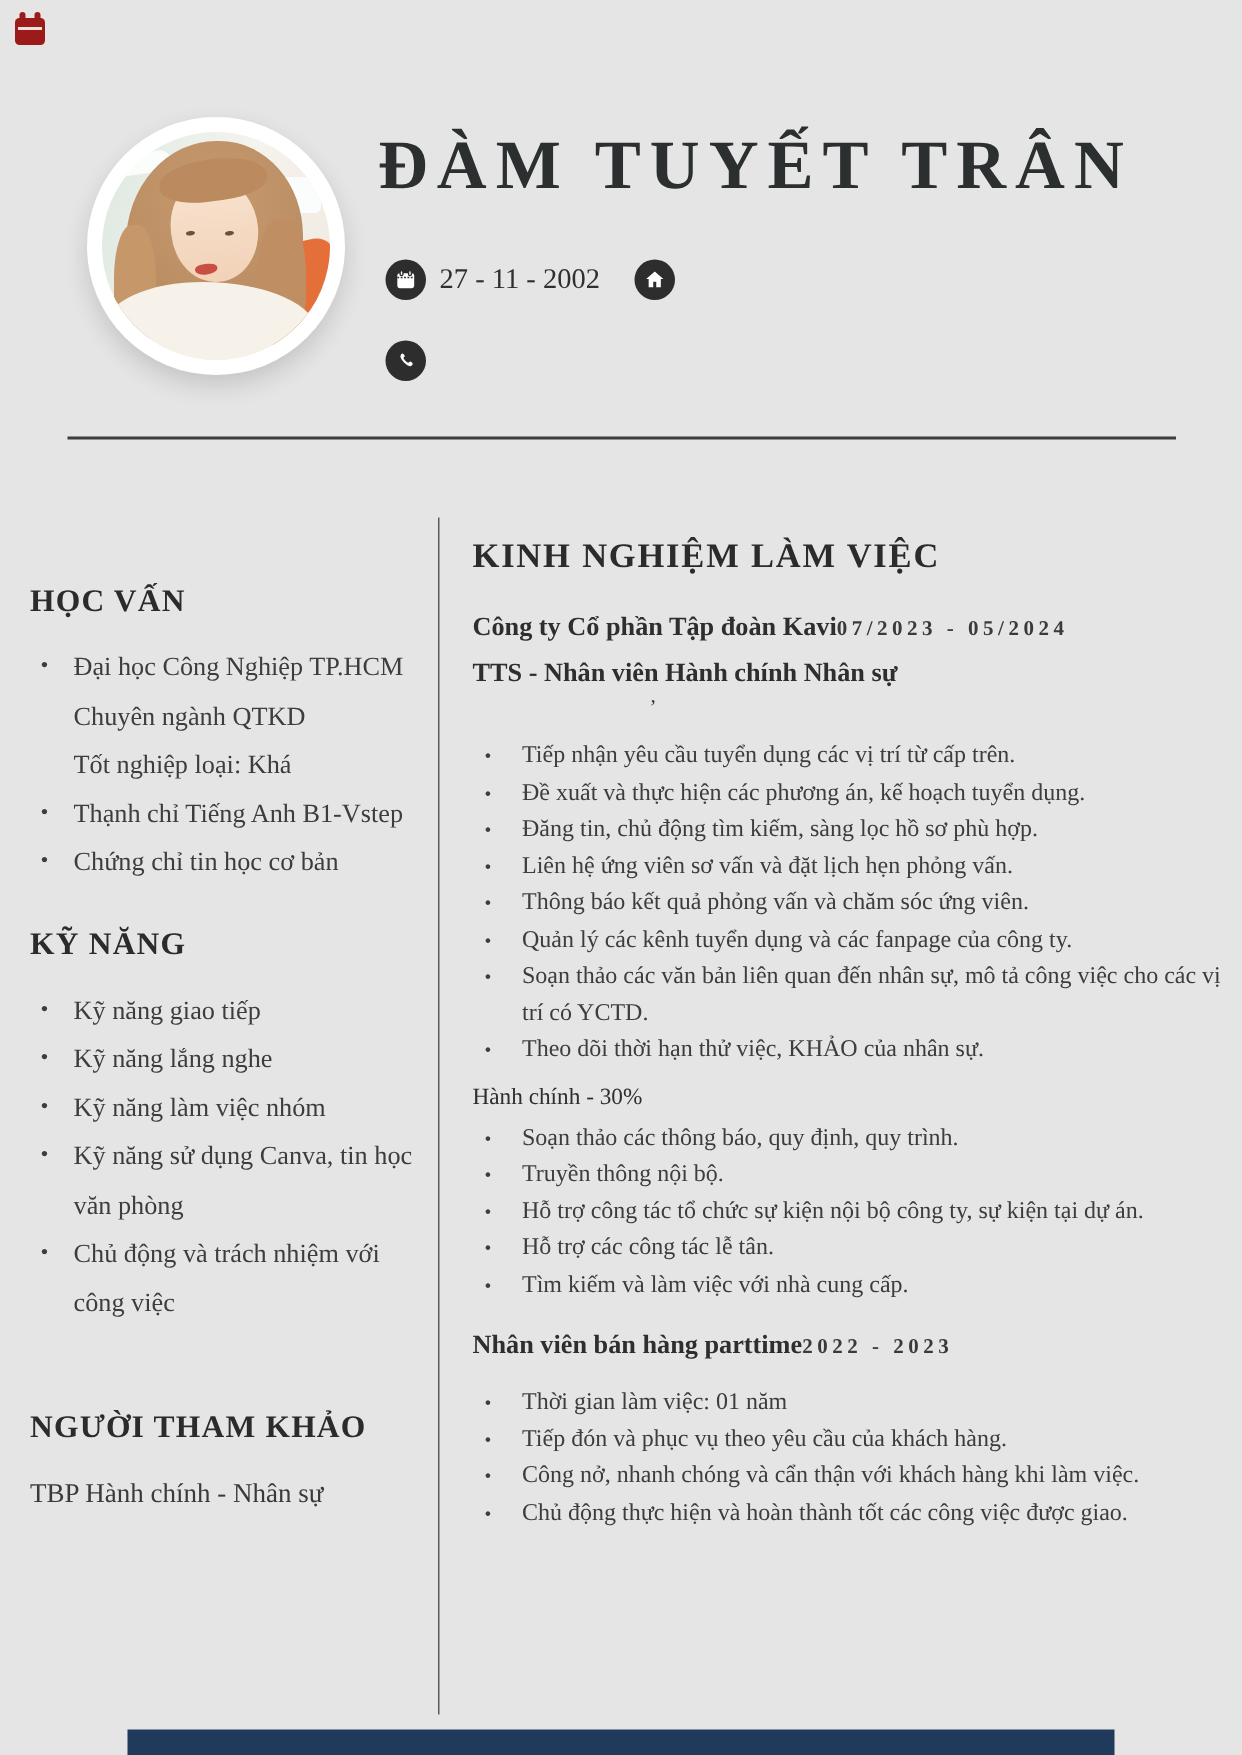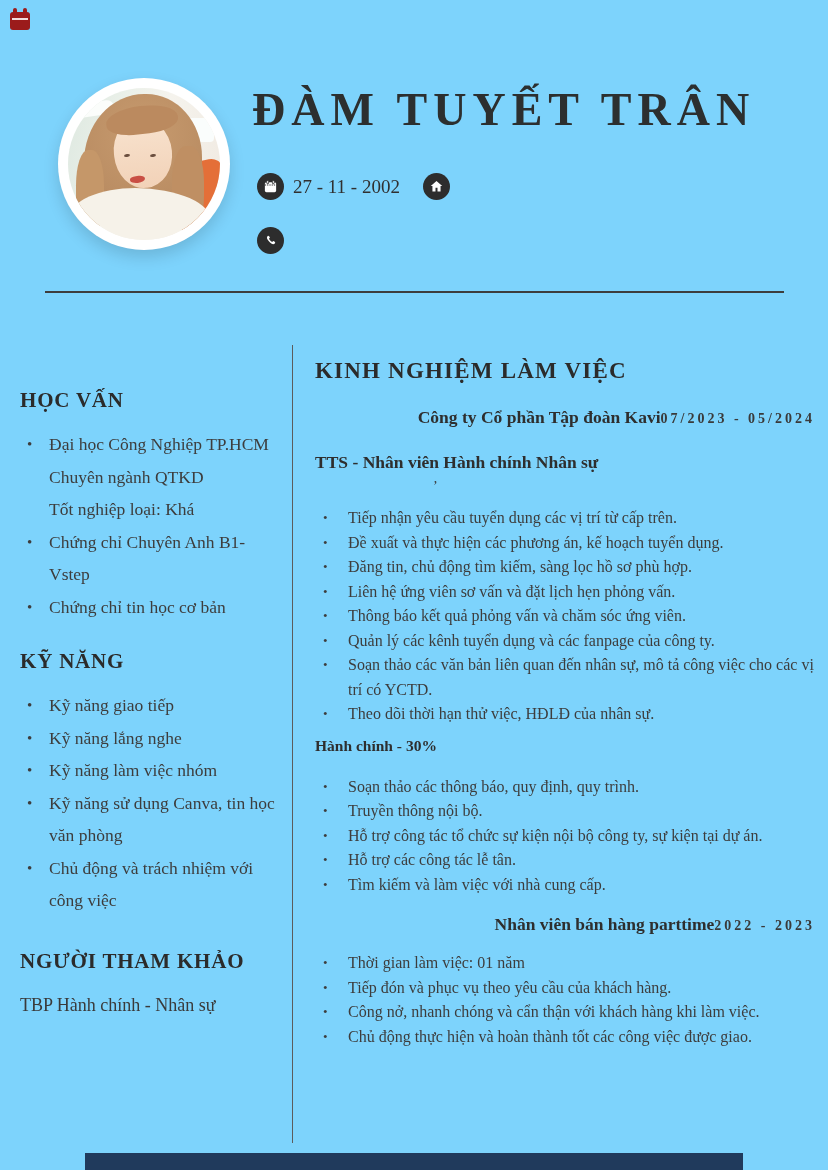--- a/index.html
+++ b/index.html
@@ -1,17 +1,17 @@
 <!DOCTYPE html>
 <html><head>
 <meta charset="utf-8">
 <style>
   html,body{margin:0;padding:0;background:#ffffff;}
   .page{
-    position:relative;width:828px;height:1170px;background:#7dd3fc;overflow:hidden;
+    position:relative;width:828px;height:1170px;background:#e5e5e5;overflow:hidden;
     font-family:"Liberation Serif","DejaVu Serif",serif;color:#3d3d3d;
   }
   
   .corner-cal{position:absolute;left:10px;top:8px;width:20px;height:22px;}
   .cc-body{position:absolute;left:0;top:4px;width:20px;height:18px;background:#9b1b1b;border-radius:3px;}
   .cc-tab{position:absolute;top:0;width:4px;height:8px;background:#9b1b1b;border-radius:2px;}
   .cc-tab-l{left:3px}.cc-tab-r{right:3px}
   .cc-line{position:absolute;left:2px;top:10px;width:16px;height:2px;background:rgba(255,255,255,.85);}
   
   .photo-ring{position:absolute;left:58px;top:78px;width:172px;height:172px;border-radius:50%;
@@ -45,38 +45,38 @@
   .vr{position:absolute;left:292px;top:345px;width:1px;height:798px;background:#5c5c5c;}
   
   .footer-bar{position:absolute;left:85px;top:1153px;width:658px;height:17px;background:#203a5c;}
   
   .leftcol{position:absolute;left:20px;top:388px;width:262px;}
   .side-title{font-size:21px;font-weight:700;letter-spacing:.8px;color:#2b2b2b;margin:0 0 15px 0;}
   .sli{display:flex;font-size:17.5px;line-height:32.5px;color:#3d3d3d;}
   .sli .d{width:22px;padding-left:7px;flex:none;font-size:15px;}
   .sli .t{flex:1;}
   .sect-skills{margin-top:26px;}
-  .sect-refs{margin-top:32px;}
+  .sect-refs{margin-top:55px;}
   .ref-name{font-size:19.5px;line-height:33px;color:#343434;}
   .ref-role{font-size:18px;line-height:33px;color:#3a3a3a;}
   
   .rightcol{position:absolute;left:315px;top:358px;width:500px;}
   .main-title{font-size:23px;font-weight:700;letter-spacing:1.2px;color:#2b2b2b;margin:0;}
-  .job-head{display:flex;justify-content:flex-end;align-items:baseline;}
+  .job-head{display:flex;justify-content:flex-start;align-items:baseline;}
   .jh-1{margin-top:23px;}
   .jh-2{margin-top:17px;}
   .company{font-size:17.5px;font-weight:700;color:#2e2e2e;}
   .period{font-size:14px;font-weight:700;letter-spacing:3px;color:#3a3a3a;white-space:nowrap;}
-  .role{margin-top:24px;font-size:17.5px;font-weight:700;color:#2e2e2e;}
+  .role{margin-top:10px;font-size:17.5px;font-weight:700;color:#2e2e2e;}
   .stray{margin:9px 0 0 118px;font-size:14px;line-height:10px;color:#3a3a3a;}
   .blist{margin-top:14px;}
   .bi{display:flex;font-size:16px;line-height:24.5px;color:#3d3d3d;}
   .bi .d{width:25px;padding-left:8px;flex:none;font-size:13px;}
   .bi .t{flex:1;}
-  .sub-title{margin:10px 0 20px 0;font-size:15.5px;font-weight:700;color:#2e2e2e;}
+  .sub-title{margin:10px 0 6px 0;font-size:15.5px;font-weight:400;color:#2e2e2e;}
   .blist-j{margin-top:16px;width:470px;}
   .blist-j .t{text-align:justify;}
 </style>
 </head>
 <body>
 
 <div class="page">
 
   <div class="corner-cal">
     <span class="cc-tab cc-tab-l"></span>
@@ -143,21 +143,21 @@
       <div class="sli">
         <span class="d">•</span>
         <div class="t">
           <div>Đại học Công Nghiệp TP.HCM</div>
           <div>Chuyên ngành QTKD</div>
           <div>Tốt nghiệp loại: Khá</div>
         </div>
       </div>
       <div class="sli">
         <span class="d">•</span>
-        <div class="t">Chứng chỉ Chuyên Anh B1-Vstep</div>
+        <div class="t">Thạnh chỉ Tiếng Anh B1-Vstep</div>
       </div>
       <div class="sli">
         <span class="d">•</span>
         <div class="t">Chứng chỉ tin học cơ bản</div>
       </div>
     </div>
 
     <div class="sect-skills">
       <h2 class="side-title">KỸ NĂNG</h2>
       <div class="sli">
@@ -224,21 +224,21 @@
         <div class="bi">
             <span class="d">•</span>
             <div class="t">Quản lý các kênh tuyển dụng và các fanpage của công ty.</div>
           </div>
         <div class="bi">
             <span class="d">•</span>
             <div class="t">Soạn thảo các văn bản liên quan đến nhân sự, mô tả công việc cho các vị trí có YCTD.</div>
           </div>
         <div class="bi">
             <span class="d">•</span>
-            <div class="t">Theo dõi thời hạn thử việc, HĐLĐ của nhân sự.</div>
+            <div class="t">Theo dõi thời hạn thử việc, KHẢO của nhân sự.</div>
           </div>
       </div>
 
       <h3 class="sub-title">Hành chính - 30%</h3>
       <div>
         <div class="bi">
             <span class="d">•</span>
             <div class="t">Soạn thảo các thông báo, quy định, quy trình.</div>
           </div>
         <div class="bi">

